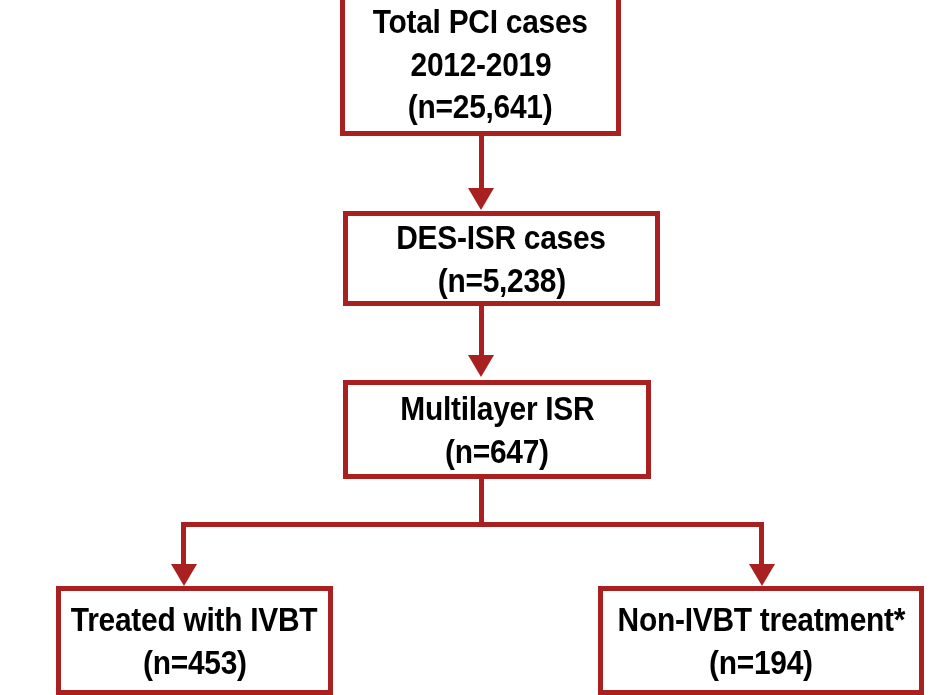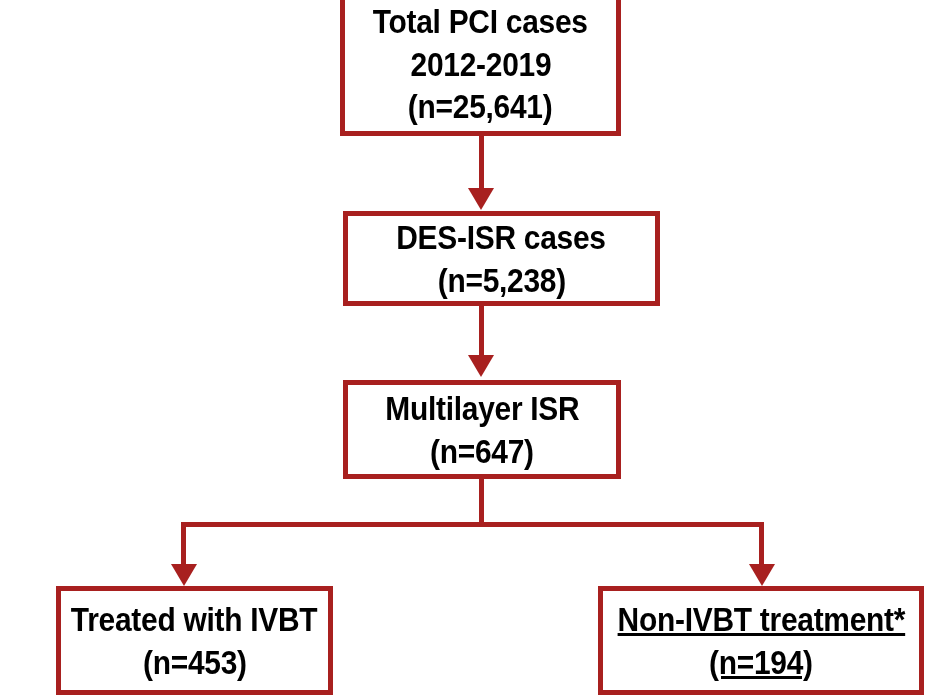--- a/index.html
+++ b/index.html
@@ -37,23 +37,23 @@
     font-size: 34px;
     line-height: 1.26;
     letter-spacing: -0.3px;
     white-space: nowrap;
     transform: scaleX(0.88);
     transform-origin: center center;
   }
   
   #box-total-pci      { left: 325px; top: -8px;  width: 281px; height: 144px; }
   #box-des-isr        { left: 328px; top: 211px; width: 317px; height: 95px; }
-  #box-multilayer-isr { left: 328px; top: 380px; width: 278px; height: 99px; }
+  #box-multilayer-isr { left: 328px; top: 380px; width: 308px; height: 99px; }
   #box-ivbt           { left: 41px;  top: 586px; width: 277px; height: 109px; }
-  #box-non-ivbt       { left: 583px; top: 586px; width: 326px; height: 109px; text-decoration: underline; }
+  #box-non-ivbt       { left: 583px; top: 586px; width: 326px; height: 109px; }
 
   
   .conn-stem {
     position: absolute;
     background: #A8201F;
     width: 5px;
   }
   .conn-bar {
     position: absolute;
     background: #A8201F;

